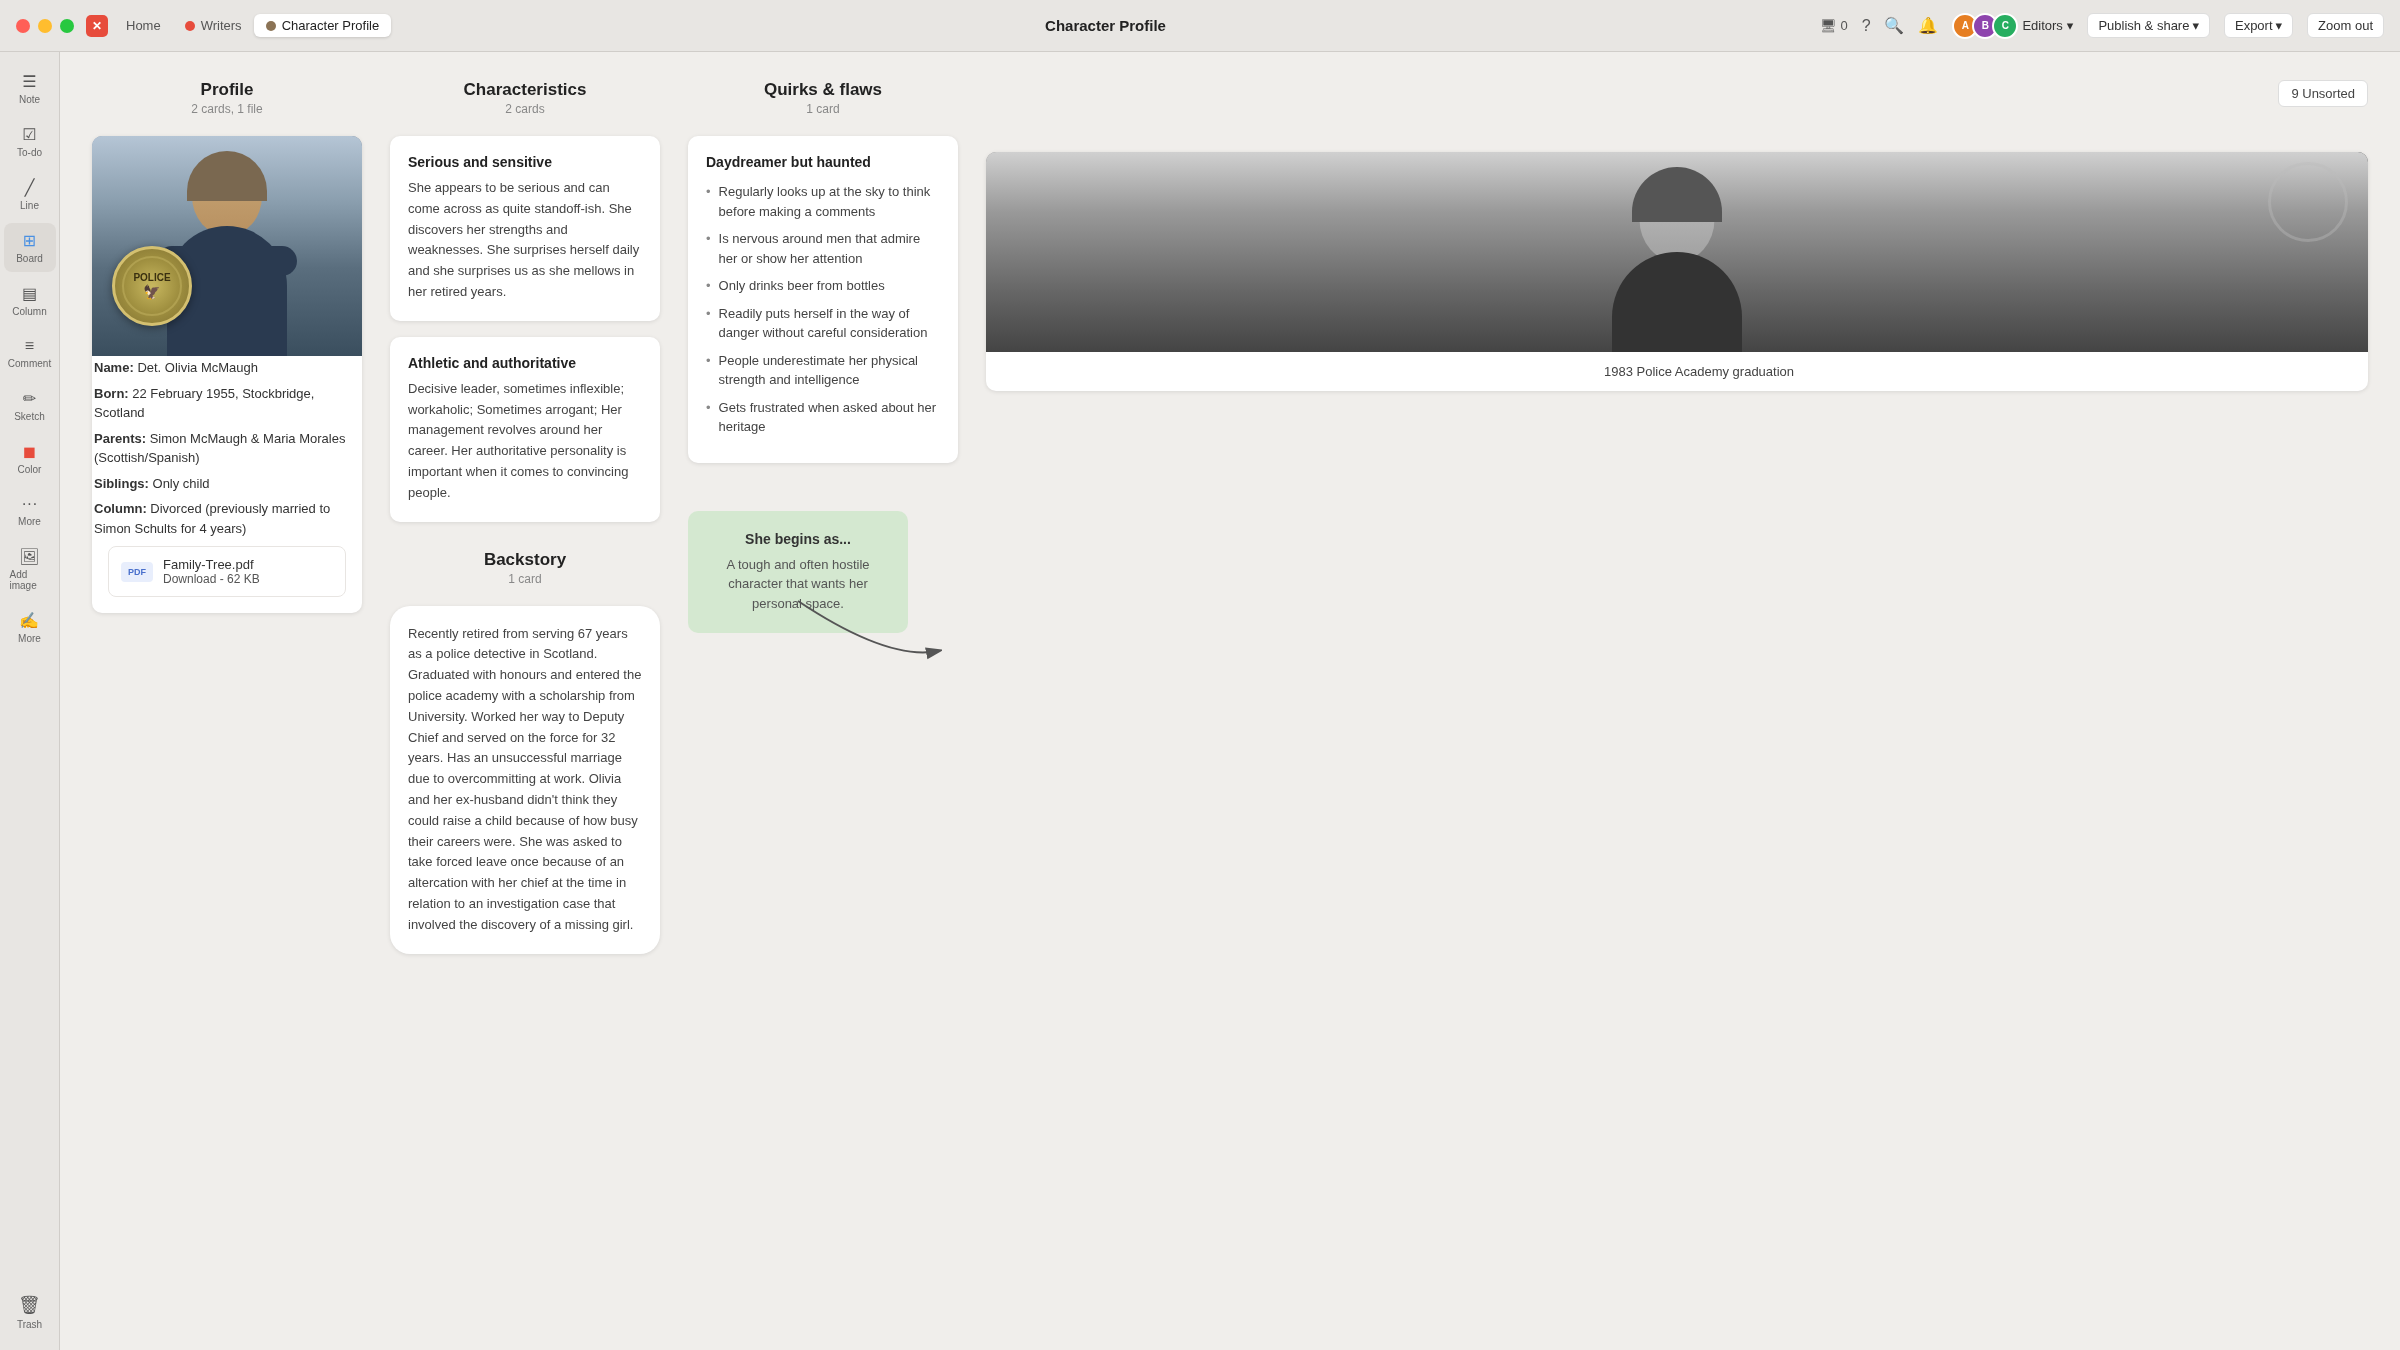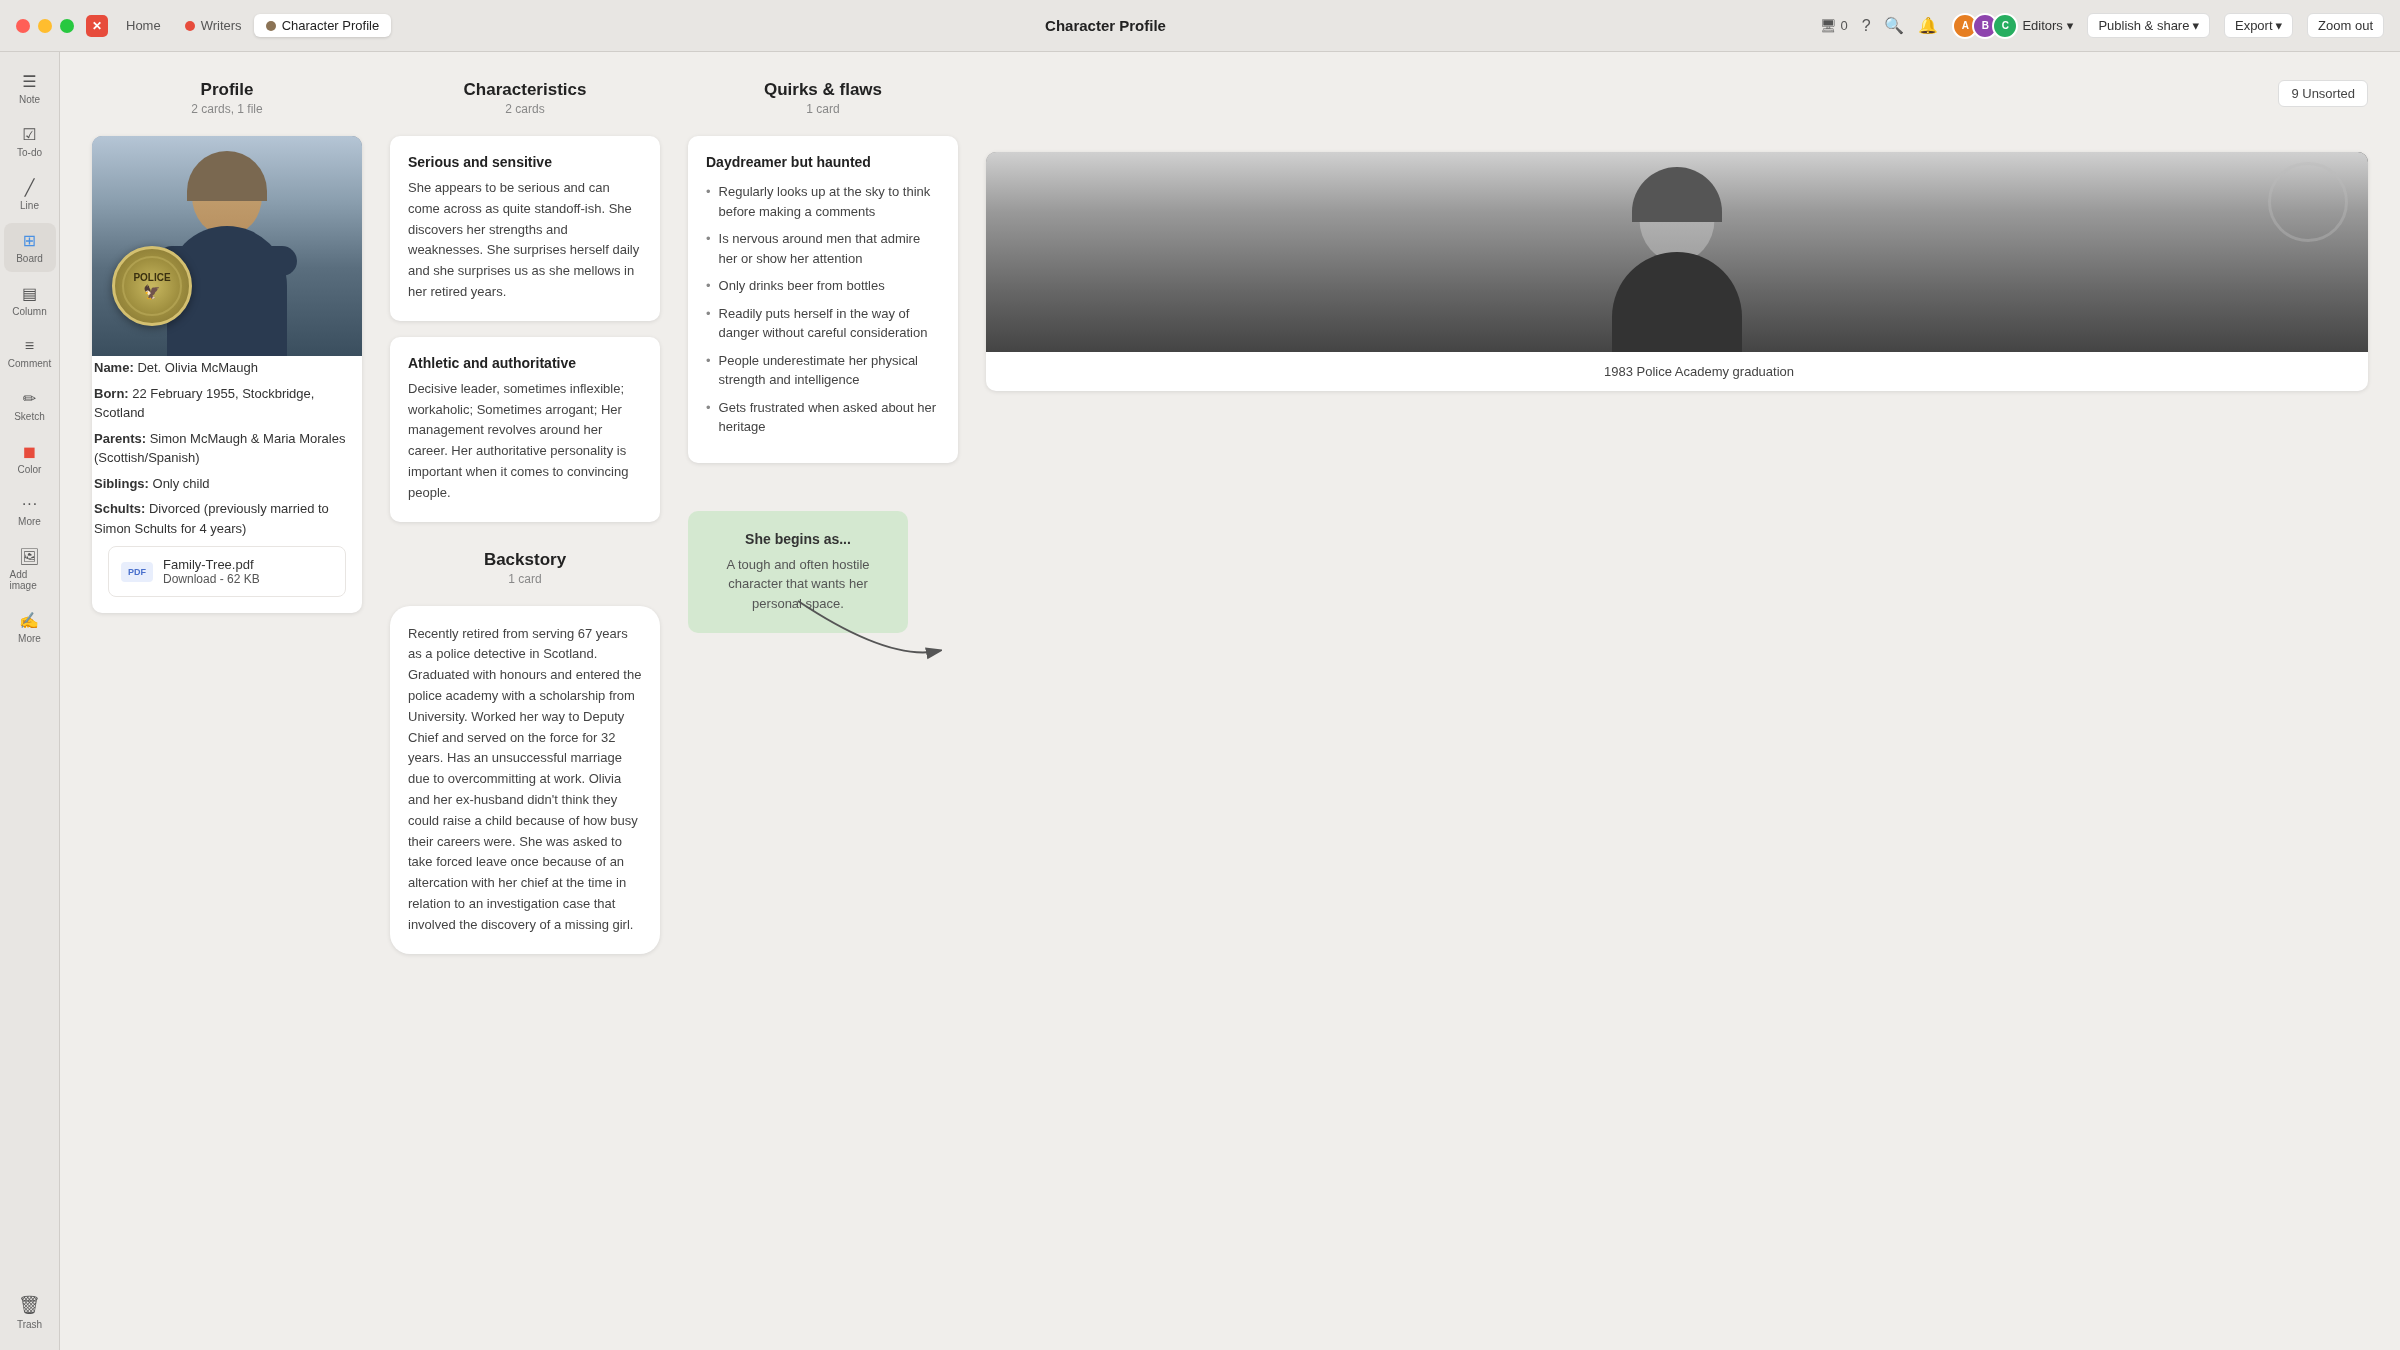--- a/index.html
+++ b/index.html
@@ -535,21 +535,21 @@
             </p>
             <p>
               <strong>Parents:</strong>
               <span>Simon McMaugh &amp; Maria Morales (Scottish/Spanish)</span>
             </p>
             <p>
               <strong>Siblings:</strong>
               <span>Only child</span>
             </p>
             <p>
-              <strong>Schults:</strong>
+              <strong>Column:</strong>
               <span>Divorced (previously married to Simon Schults for 4 years)</span>
             </p>
           </div>
           <div class="file-attachment">
             <div class="pdf-icon">PDF</div>
             <div class="file-info">
               <div class="file-name">Family-Tree.pdf</div>
               <div class="file-download">
                 <span style="cursor:pointer;">Download</span>
                 <span> - </span>

